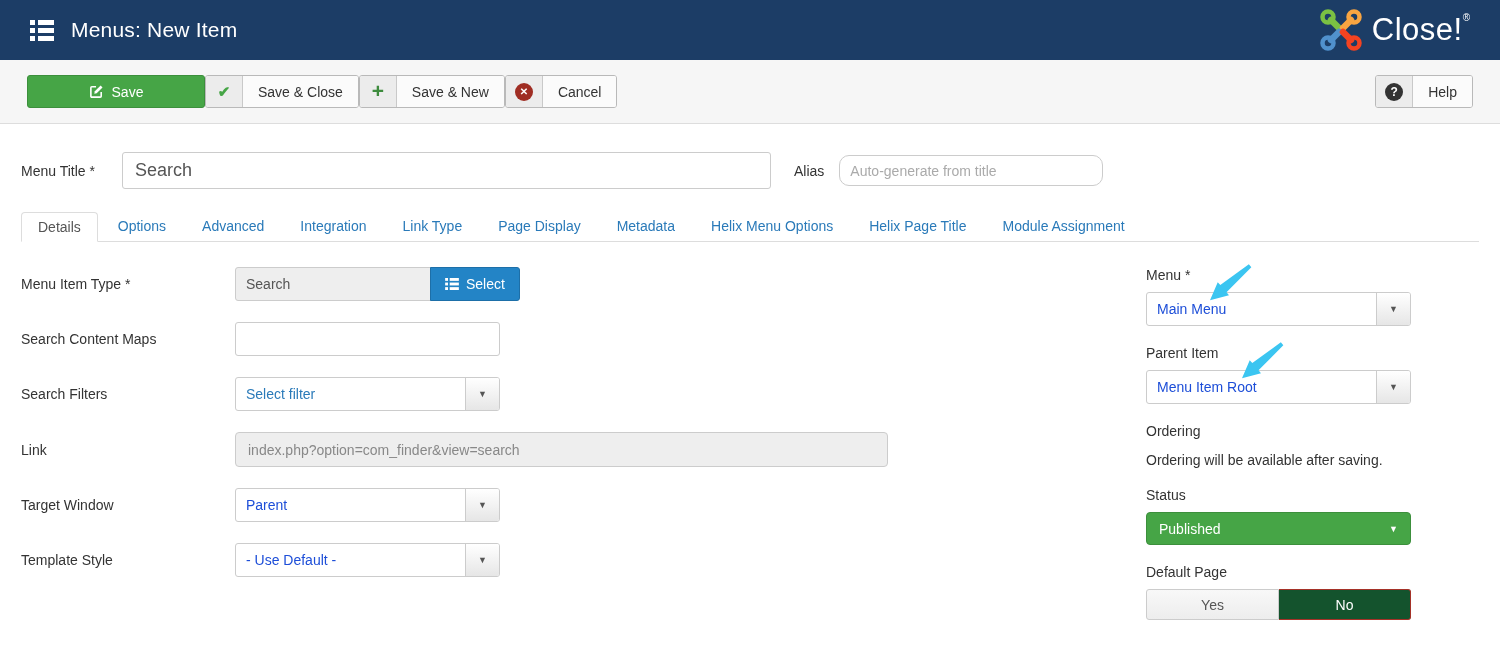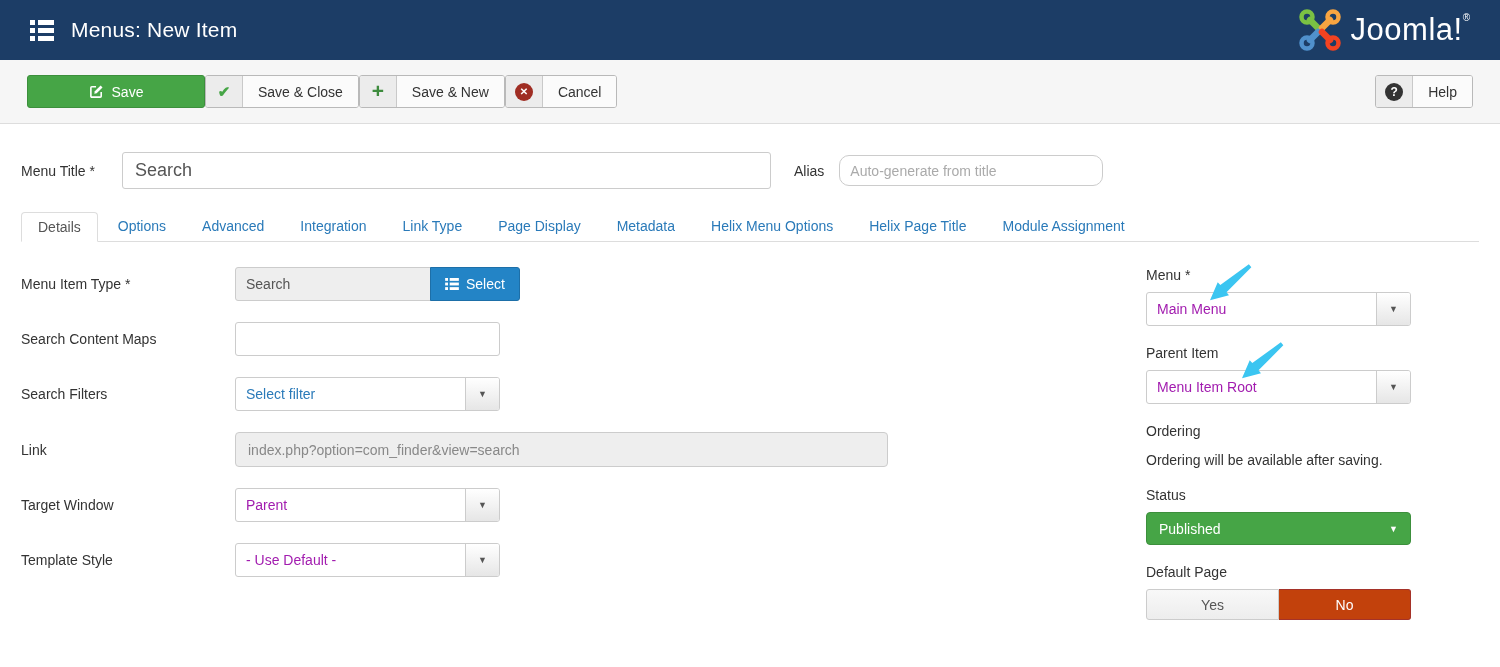--- a/index.html
+++ b/index.html
@@ -92,21 +92,21 @@
   }
   .btn-select {
     height:34px; background:#2384c6; border:1px solid #1d6fa8; border-radius:0 3px 3px 0; margin-left:-1px;
     color:#fff; font-size:14px; display:flex; align-items:center; gap:7px; padding:0 14px; cursor:pointer;
   }
   .maps-input { width:265px; }
   .combo {
     display:flex; width:265px; height:34px; border:1px solid #ccc; border-radius:3px;
     overflow:hidden; background:#fff; cursor:pointer;
   }
-  .combo .cval { flex:1; display:flex; align-items:center; padding:0 10px; font-size:14px; color:#a21caf; }
+  .combo .cval { flex:1; display:flex; align-items:center; padding:0 10px; font-size:14px; color:#1d4ed8; }
   .combo .cval.link-blue { color:#2a7ab9; }
   .combo .ccaret {
     width:34px; border-left:1px solid #ccc; background:linear-gradient(#ffffff,#e6e6e6);
     display:flex; align-items:center; justify-content:center; color:#555; font-size:9px;
   }
   .link-input {
     width:653px; height:35px; background:#eee; border:1px solid #ccc; border-radius:4px;
     display:flex; align-items:center; padding:0 12px; font-size:14px; color:#888;
   }
 
@@ -123,21 +123,21 @@
     width:265px; height:33px; background:#46a546; border:1px solid #3c8f3c; border-radius:4px;
     color:#fff; font-size:14px; display:flex; align-items:center; padding:0 12px; cursor:pointer;
   }
   .btn-status .scaret { margin-left:auto; font-size:9px; color:#fff; }
   .yn-group { display:flex; width:265px; height:31px; }
   .btn-yes {
     flex:1; background:linear-gradient(#f8f8f8,#ededed); border:1px solid #ccc; border-radius:3px 0 0 3px;
     color:#555; font-size:14px; display:flex; align-items:center; justify-content:center; cursor:pointer;
   }
   .btn-no {
-    flex:1; background:#c2410c; border:1px solid #a53228; border-left:none; border-radius:0 3px 3px 0;
+    flex:1; background:#14532d; border:1px solid #a53228; border-left:none; border-radius:0 3px 3px 0;
     color:#fff; font-size:14px; display:flex; align-items:center; justify-content:center; cursor:pointer;
   }
 </style>
 </head>
 <body>
 
 <div class="header">
   <svg class="menu-icon" viewBox="0 0 24 21">
     <g fill="#ffffff">
       <rect x="0" y="0" width="5" height="5"></rect>
@@ -154,21 +154,21 @@
       <circle cx="9" cy="9" r="5.5" fill="none" stroke="#7ac143" stroke-width="4.5"></circle>
       <line x1="12" y1="12" x2="20" y2="20" stroke="#7ac143" stroke-width="6.5" stroke-linecap="round"></line>
       <circle cx="35" cy="9" r="5.5" fill="none" stroke="#f9a541" stroke-width="4.5"></circle>
       <line x1="32" y1="12" x2="24" y2="20" stroke="#f9a541" stroke-width="6.5" stroke-linecap="round"></line>
       <circle cx="9" cy="35" r="5.5" fill="none" stroke="#5091cd" stroke-width="4.5"></circle>
       <line x1="12" y1="32" x2="20" y2="24" stroke="#5091cd" stroke-width="6.5" stroke-linecap="round"></line>
       <circle cx="35" cy="35" r="5.5" fill="none" stroke="#f44321" stroke-width="4.5"></circle>
       <line x1="32" y1="32" x2="24" y2="24" stroke="#f44321" stroke-width="6.5" stroke-linecap="round"></line>
     </svg>
     <div>
-      <span class="logo-word">Joomla!</span><span class="logo-reg">®</span>
+      <span class="logo-word">Close!</span><span class="logo-reg">®</span>
     </div>
   </div>
 </div>
 
 <div class="toolbar">
   <button class="btn-save">
     <svg width="15" height="15" viewBox="0 0 16 16">
       <path fill="none" stroke="#fff" stroke-width="1.7" d="M13 8.5V13a1 1 0 0 1-1 1H3a1 1 0 0 1-1-1V4a1 1 0 0 1 1-1h4.5"></path>
       <path fill="#fff" d="M6.2 7.8 12.4 1.6 14.4 3.6 8.2 9.8 5.6 10.4z"></path>
     </svg>

